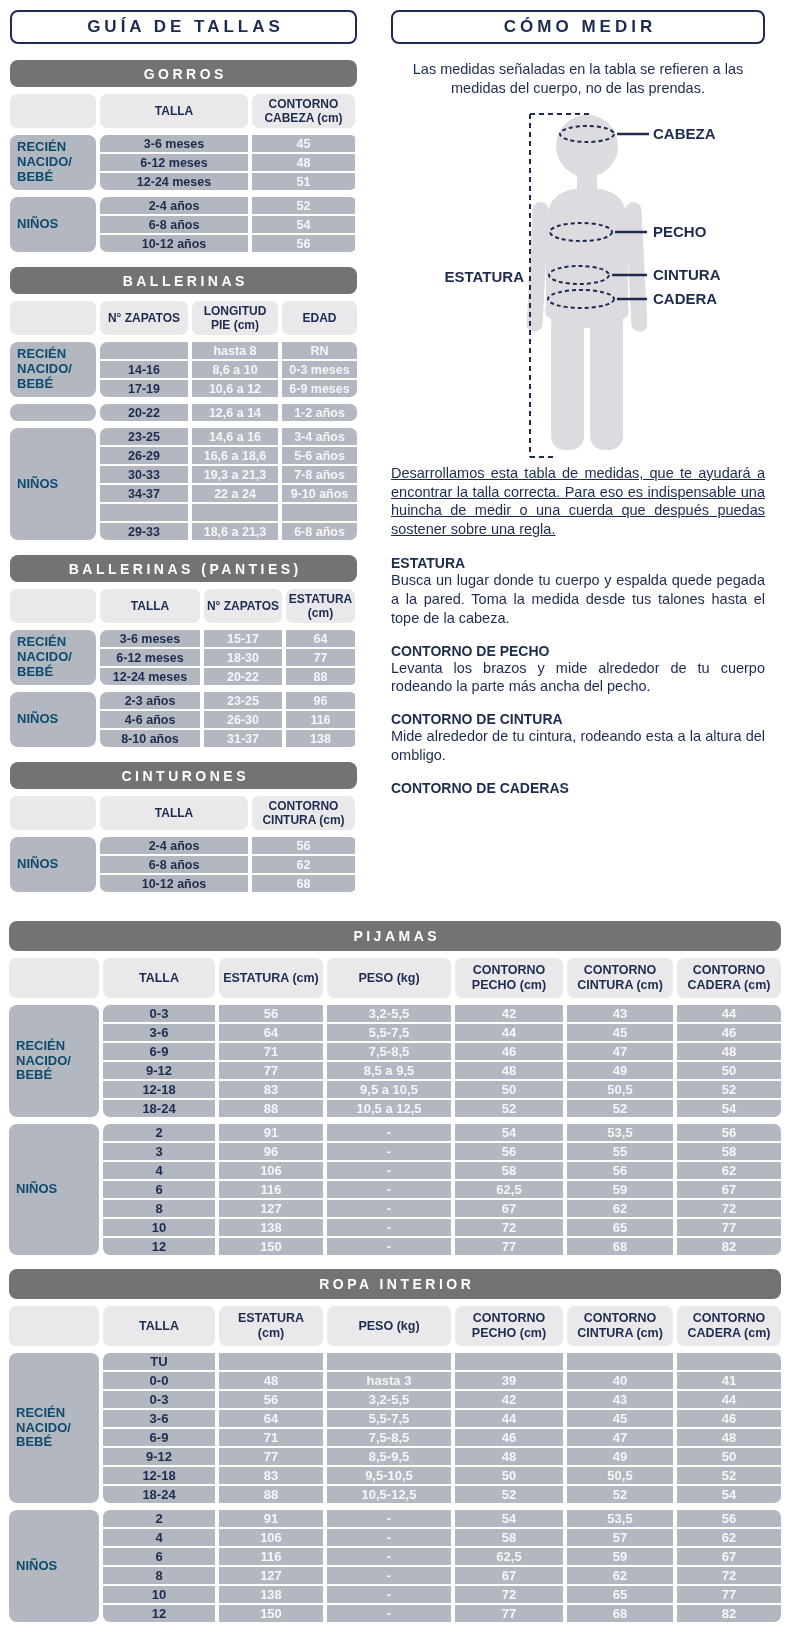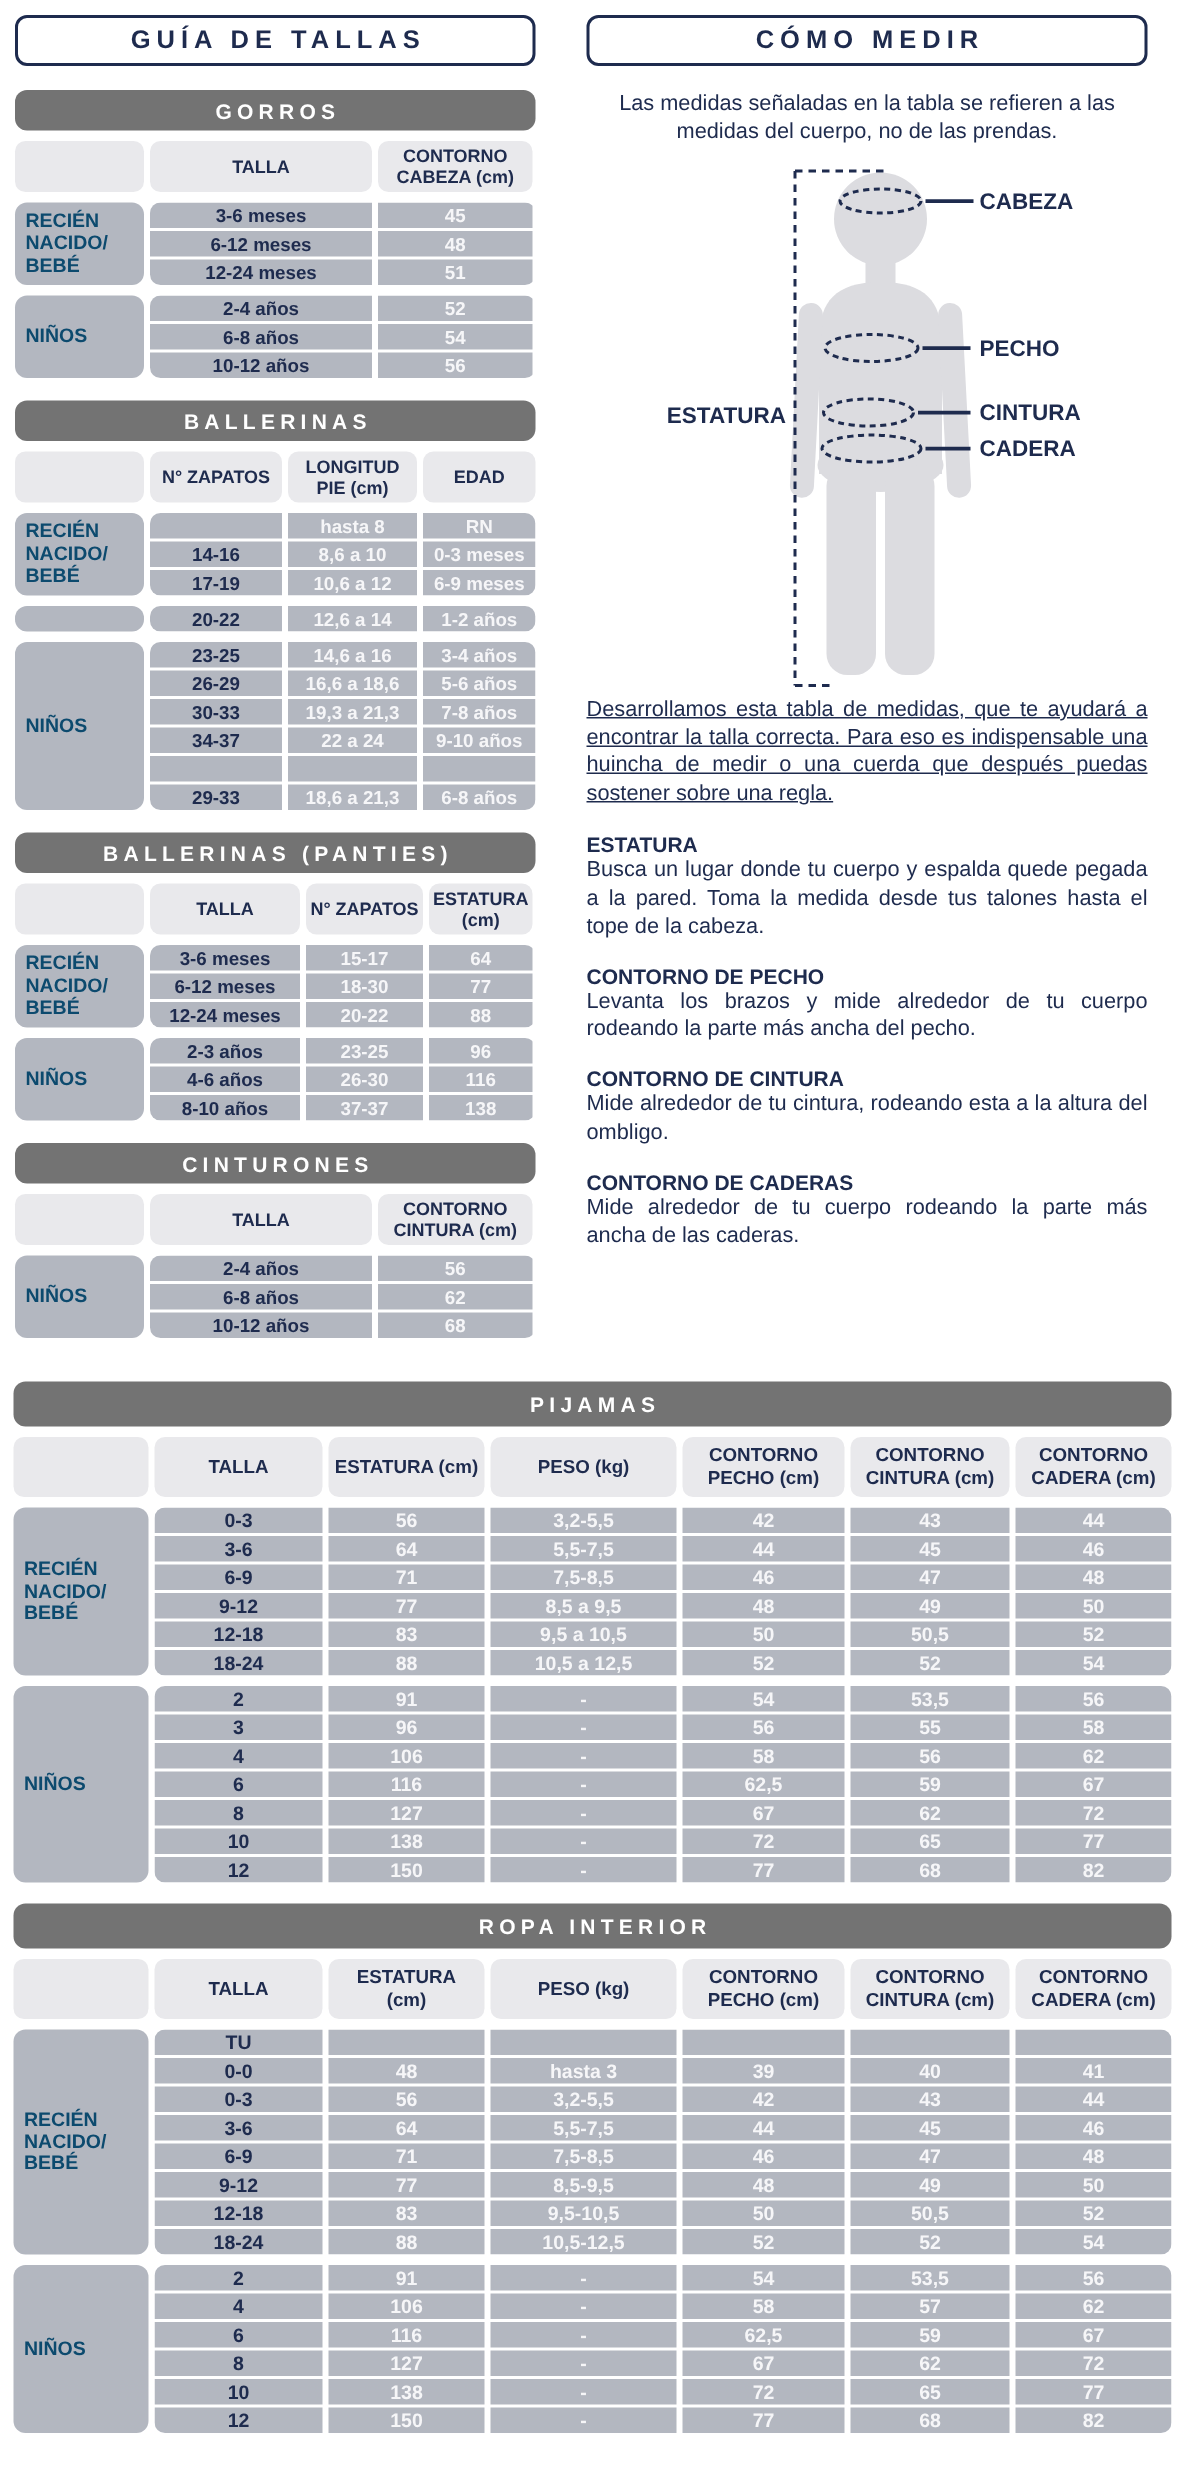--- a/index.html
+++ b/index.html
@@ -248,21 +248,21 @@
                   <div class="dcell">23-25</div>
                   <div class="dcell">96</div>
                 </div>
                 <div class="drow">
                   <div class="dcell first">4-6 años</div>
                   <div class="dcell">26-30</div>
                   <div class="dcell">116</div>
                 </div>
                 <div class="drow">
                   <div class="dcell first">8-10 años</div>
-                  <div class="dcell">37-37</div>
+                  <div class="dcell">31-37</div>
                   <div class="dcell">138</div>
                 </div>
               </div>
             </div>
           </div>
       </div>
 
       <div class="section">
         <div class="band">
           <span>CINTURONES</span>
@@ -352,21 +352,20 @@
       <div class="tip">
         <h4>CONTORNO DE PECHO</h4>
         <p>Levanta los brazos y mide alrededor de tu cuerpo rodeando la parte más ancha del pecho.</p>
       </div>
       <div class="tip">
         <h4>CONTORNO DE CINTURA</h4>
         <p>Mide alrededor de tu cintura, rodeando esta a la altura del ombligo.</p>
       </div>
       <div class="tip">
         <h4>CONTORNO DE CADERAS</h4>
-        <p>Mide alrededor de tu cuerpo rodeando la parte más ancha de las caderas.</p>
       </div>
     </div>
   </div>
 
   <div class="wide-wrap">
     <div class="band wide">
       <span>PIJAMAS</span>
     </div>
     <div class="stable t-wide">
         <div class="trow thead">

